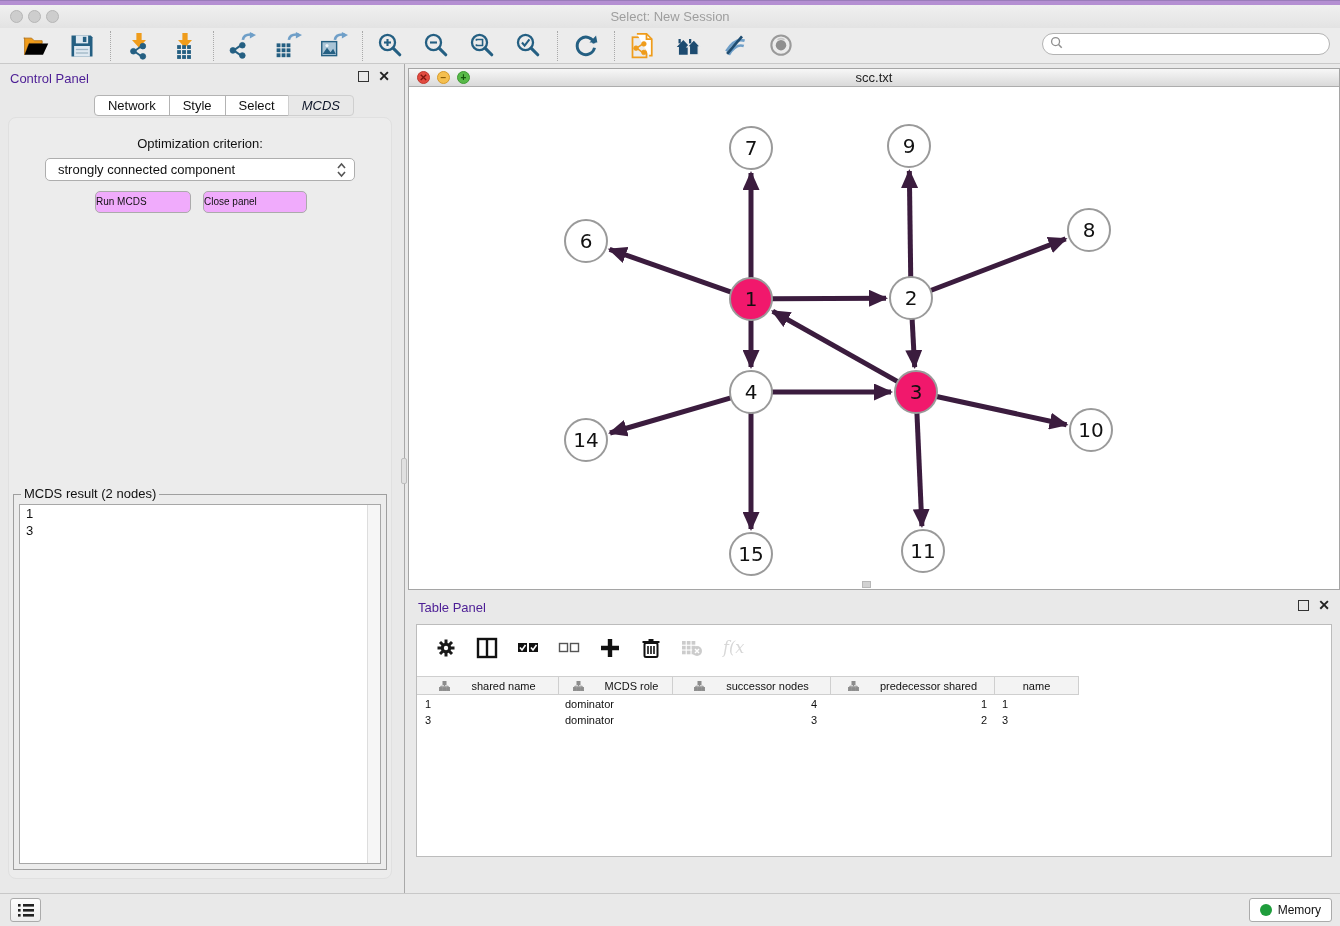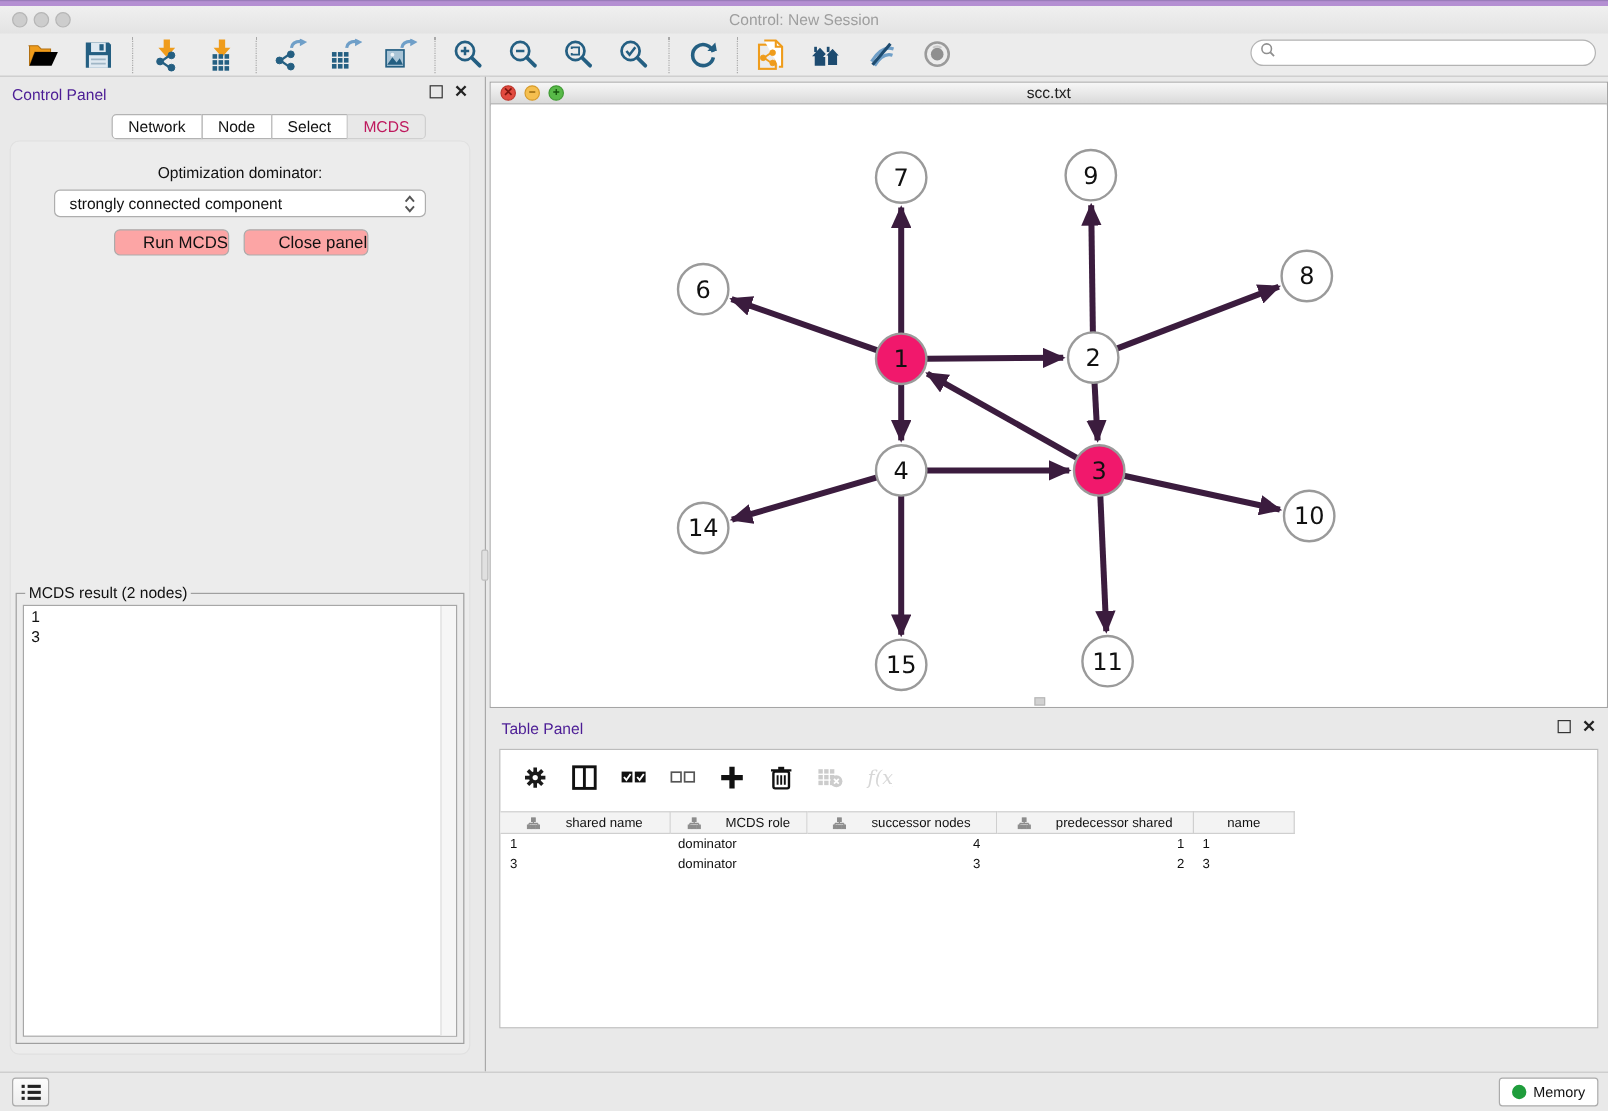--- a/index.html
+++ b/index.html
@@ -25,26 +25,26 @@
   
   #control-panel { left:0; top:64px; width:400px; bottom:33px; }
   .panel-title { position:absolute; left:10px; top:7px; font-size:13px; color:#4c1d95; }
   .panel-btns { position:absolute; right:10px; top:7px; display:flex; gap:9px; align-items:center; }
   .float-ic { width:11px; height:11px; border:1.5px solid #333; display:inline-block; }
   .close-ic { font-size:14px; font-weight:bold; color:#222; line-height:11px; }
   #cp-tabs { position:absolute; left:0; top:31px; width:100%; display:flex; justify-content:center; }
   .seg-tab { height:21px; line-height:20px; padding:0 13px; background:#fff; border:1px solid #b3b3b3; margin-left:-1px; font-size:13px; cursor:default; }
   .seg-tab.first { border-radius:4px 0 0 4px;margin-left:48px; }
   .seg-tab.last { border-radius:0 4px 4px 0; }
-  .seg-tab.active-gray { background:#e8e8e8; color:#be185d; border-color:#cfcfcf; }
+  .seg-tab.active-gray { background:#e8e8e8; color:#0f172a; border-color:#cfcfcf;font-style:italic; }
   #cp-body { position:absolute; left:8px; top:53px; width:384px; bottom:14px; background:#ececec; border:1px solid #e0e0e0; border-radius:8px; }
   #opt-label { position:absolute; top:18px; width:100%; text-align:center; font-size:13px; }
   #opt-select { position:absolute; left:36px; top:40px; width:310px; height:23px; background:#fff; border:1px solid #aeaeae; border-radius:5px; font-size:13px; line-height:21px; padding-left:12px; }
   #opt-chevrons { position:absolute; right:7px; top:3px; }
-  .btn { position:absolute; height:22px; background:#fca5a5; border:1px solid #ababab; border-radius:5px; font-size:14px; text-align:right; line-height:20px; }
+  .btn { position:absolute; height:22px; background:#f0abfc; border:1px solid #ababab; border-radius:5px; font-size:10px; text-align:left; line-height:20px; }
   #run-btn { left:86px; top:73px; width:96px; }
   #close-btn { left:194px; top:73px; width:104px; }
   #result-box { position:absolute; left:4px; top:376px; width:374px; height:376px; border:1px solid #9f9f9f; }
   #result-title { position:absolute; top:-9px; left:7px; background:#ececec; padding:0 3px; font-size:13px; }
   #result-inner { position:absolute; left:5px; top:9px; right:5px; bottom:5px; background:#fff; border:1px solid #a7a7a7; }
   #result-scroll { position:absolute; right:0; top:0; bottom:0; width:13px; background:#f6f6f6; border-left:1px solid #ddd; }
   .result-line { font-size:13px; line-height:16px; padding:1px 6px 0 6px; }
 
   
   #v-splitter { left:400px; top:64px; width:8px; bottom:33px; background:#e9e9e9; }
@@ -87,21 +87,21 @@
   #memory-dot { width:12px; height:12px; border-radius:50%; background:#1f9d3c; }
 </style>
 </head>
 <body>
 
 <div id="top-strip" class="abs"></div>
 <div id="titlebar" class="abs">
   <span class="mac-dot" style="left:10px"></span>
   <span class="mac-dot" style="left:28px"></span>
   <span class="mac-dot" style="left:46px"></span>
-  <div id="window-title">Control: New Session</div>
+  <div id="window-title">Select: New Session</div>
 </div>
 
 <div id="toolbar" class="abs">
     <div class="tb-group">
       <span class="tb-icon">
         <svg viewBox="0 0 32 32" xmlns="http://www.w3.org/2000/svg">
           <path fill="#ef9c1b" stroke="#b26f10" d="M2 7 h9 l3 3 h9 v3 H8 L3 26 V7 z"></path>
           <path fill="#f6b câ44" d="M8 13 h22 l-6 13 H3 z"></path>
         </svg>
       </span>
@@ -289,26 +289,26 @@
 </div>
 
 <div id="control-panel" class="abs">
   <div class="panel-title">Control Panel</div>
   <div class="panel-btns">
     <span class="float-ic"></span>
     <span class="close-ic">✕</span>
   </div>
   <div id="cp-tabs">
       <div class="seg-tab first">Network</div>
-      <div class="seg-tab">Node</div>
+      <div class="seg-tab">Style</div>
       <div class="seg-tab">Select</div>
       <div class="seg-tab last active-gray">MCDS</div>
     </div>
   <div id="cp-body">
-    <div id="opt-label">Optimization dominator:</div>
+    <div id="opt-label">Optimization criterion:</div>
     <div id="opt-select">
       <span>strongly connected component</span>
       <span id="opt-chevrons">
         <svg width="11" height="16" viewBox="0 0 11 16">
             <path d="M2 6 L5.5 2 L9 6" fill="none" stroke="#555" stroke-width="1.6"></path>
             <path d="M2 10 L5.5 14 L9 10" fill="none" stroke="#555" stroke-width="1.6"></path>
           </svg>
       </span>
     </div>
     <div id="run-btn" class="btn">Run MCDS</div>

